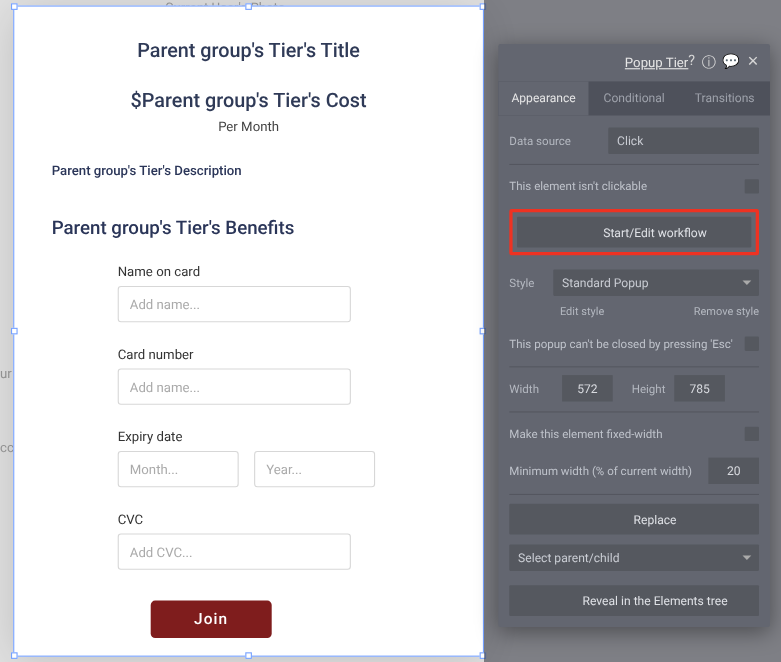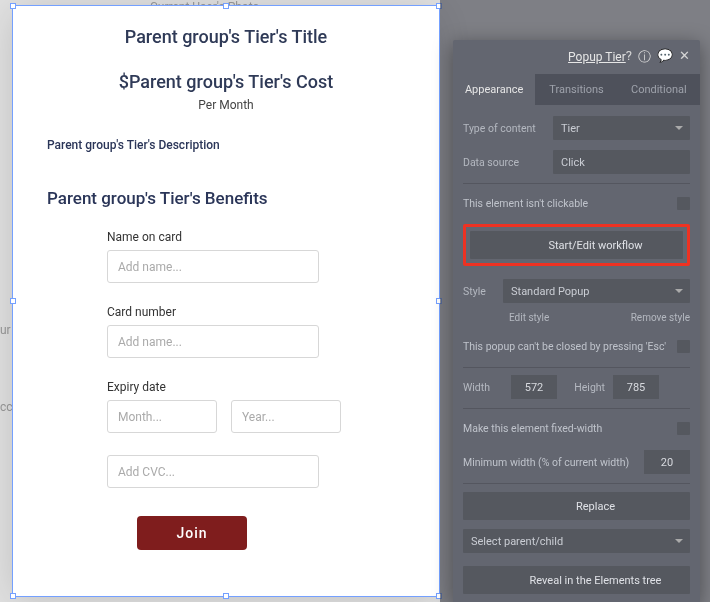--- a/index.html
+++ b/index.html
@@ -8,21 +8,21 @@
   .popup {
     position: absolute; left: 12px; top: 5px; width: 428px; height: 592px;
     background: #fff; border: 1px solid #74a0ff; box-shadow: 0 4px 40px rgba(0,0,0,0.15);
   }
   .sel-handle { position: absolute; width: 6px; height: 6px; background: #fff; border: 1px solid #74a0ff; }
   .sq-tl { left: -3px; top: -3px; } .sq-tr { right: -3px; top: -3px; }
   .sq-bl { left: -3px; bottom: -3px; } .sq-br { right: -3px; bottom: -3px; }
   .sq-tm { left: 50%; top: -3px; margin-left: -3px; } .sq-bm { left: 50%; bottom: -3px; margin-left: -3px; }
   .sq-ml { left: -3px; top: 50%; margin-top: -3px; } .sq-mr { right: -3px; top: 50%; margin-top: -3px; }
 
-  .p-title { color: #2f3a57; font-size: 18px; text-align: center; margin-top: 20px; font-weight: 500; }
+  .p-title { color: #2f3a57; font-size: 18px; text-align: center; margin-top: 30px; font-weight: 500; }
   .p-cost { color: #2f3a57; font-size: 18px; text-align: center; margin-top: 24px; font-weight: 500; }
   .p-period { color: #444; font-size: 12px; text-align: center; margin-top: 6px; }
   .p-desc { color: #2a3558; font-size: 12px; margin: 26px 0 0 34px; font-weight: 500; }
   .p-benefits { color: #2a3558; font-size: 17px; margin: 36px 0 0 34px; font-weight: 500; }
   .form { margin: 22px 0 0 94px; }
   .fld-label { color: #333; font-size: 12px; margin-bottom: 6px; }
   .fld-input {
     width: 212px; height: 33px; border: 1px solid #d7d7d7; border-radius: 3px;
     padding: 0 10px; font-size: 12px; color: #888; margin-bottom: 22px; outline: none;
   }
@@ -67,21 +67,21 @@
   .ed-num { width: 46px; height: 24px; background: #55585f; border: none; color: #d8dadf; text-align: center; font-size: 11px; }
   .ed-btn-row { display: flex; gap: 10px; margin: 8px 0; }
   .ed-btn-row .ed-full-btn { flex: 1; }
   .sep { height: 1px; background: rgba(0,0,0,0.15); margin: 6px 0; }
   .ed-dim-row { display: flex; align-items: center; gap: 8px; }
 </style>
 </head>
 <body>
 
 <span class="bg-text" style="left:150px; top:0;">Current User's Photo</span>
-<span class="bg-text" style="left:0; top:323px;">ur</span>
+<span class="bg-text" style="left:0; top:333px;">ur</span>
 <span class="bg-text" style="left:0; top:400px;">cc</span>
 
 <div class="popup">
   <div class="sel-handle sq-tl"></div>
   <div class="sel-handle sq-tr"></div>
   <div class="sel-handle sq-bl"></div>
   <div class="sel-handle sq-br"></div>
   <div class="sel-handle sq-tm"></div>
   <div class="sel-handle sq-bm"></div>
   <div class="sel-handle sq-ml"></div>
@@ -99,51 +99,45 @@
 
     <div class="fld-label">Card number</div>
     <input class="fld-input" placeholder="Add name..." style="">
 
     <div class="fld-label">Expiry date</div>
     <div class="row">
       <input class="fld-input" placeholder="Month..." style="">
       <input class="fld-input" placeholder="Year..." style="">
     </div>
 
+    <div class="fld-label">CVC</div>
     <input class="fld-input" placeholder="Add CVC..." style="">
 
     <button class="join-btn">Join</button>
   </div>
 </div>
 
 <div class="overlay"></div>
 
 <div class="editor">
   <div class="ed-header">
     <span class="ed-title">Popup Tier</span>
     <div class="ed-icons">
       <span>?</span>
       <span>ⓘ</span>
       <span>💬</span>
       <span>✕</span>
     </div>
   </div>
   <div class="ed-tabs">
     <div class="ed-tab active">Appearance</div>
+    <div class="ed-tab">Conditional</div>
     <div class="ed-tab">Transitions</div>
-    <div class="ed-tab">Conditional</div>
   </div>
   <div class="ed-body">
-    <div class="ed-row">
-      <span class="ed-label">Type of content</span>
-      <div class="ed-select">
-        <span>Tier</span>
-        <span class="ed-caret"></span>
-      </div>
-    </div>
     <div class="ed-row">
       <span class="ed-label">Data source</span>
       <div class="ed-text">
         <span>Click</span>
       </div>
     </div>
 
     <div class="sep"></div>
 
     <div class="ed-row">

